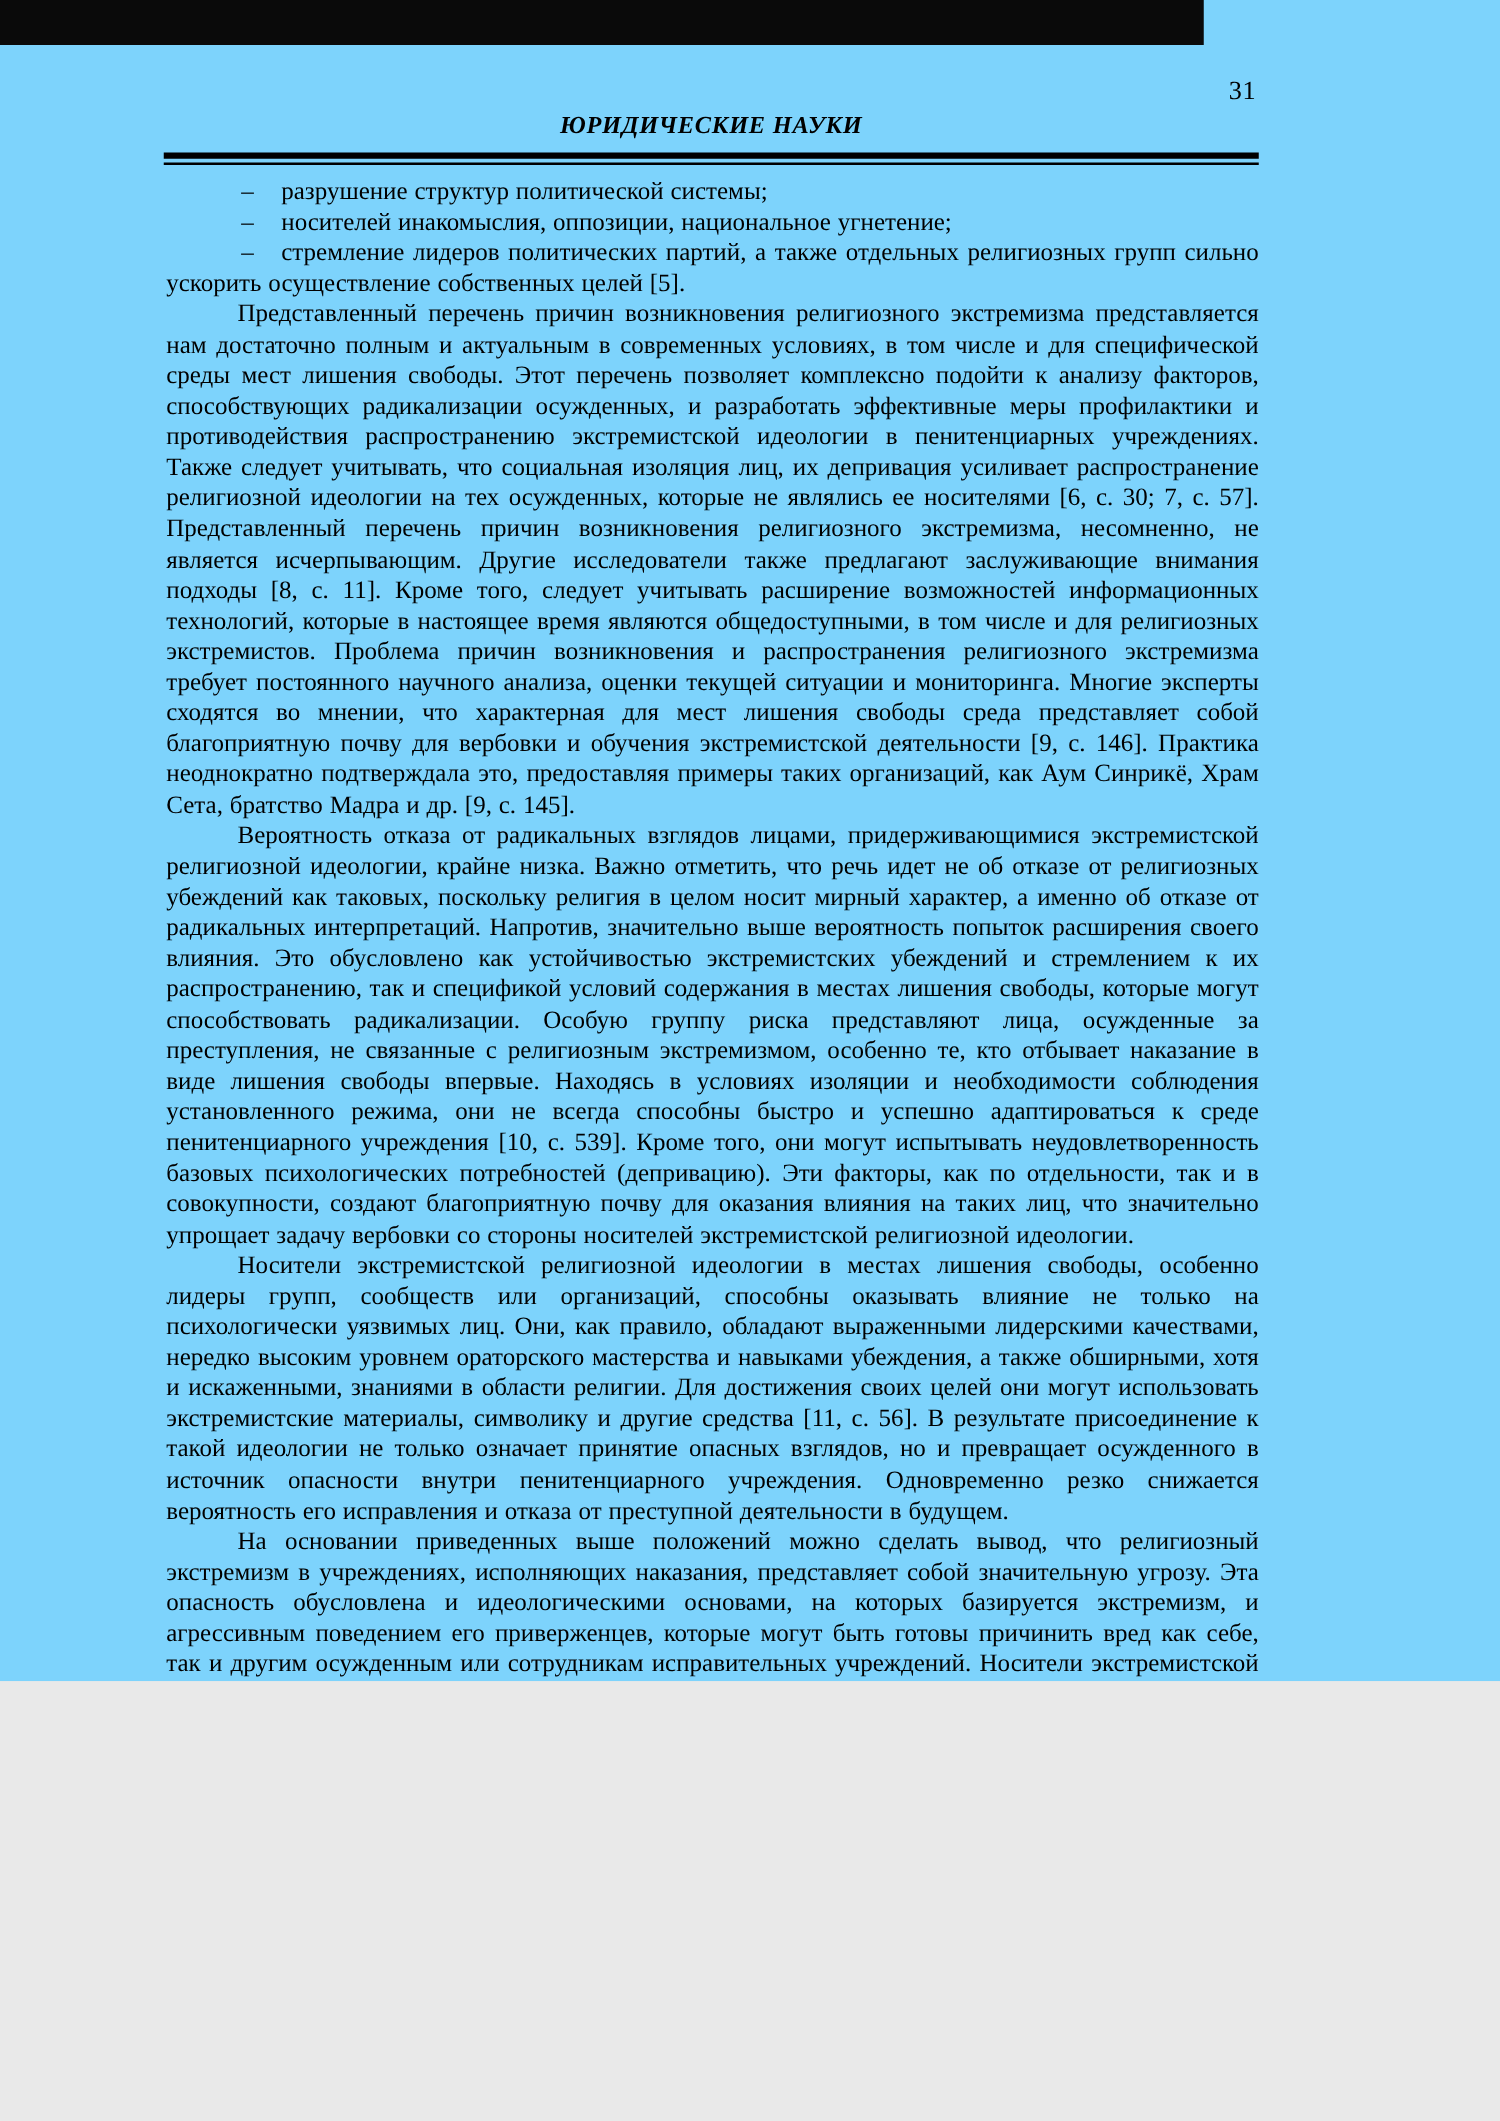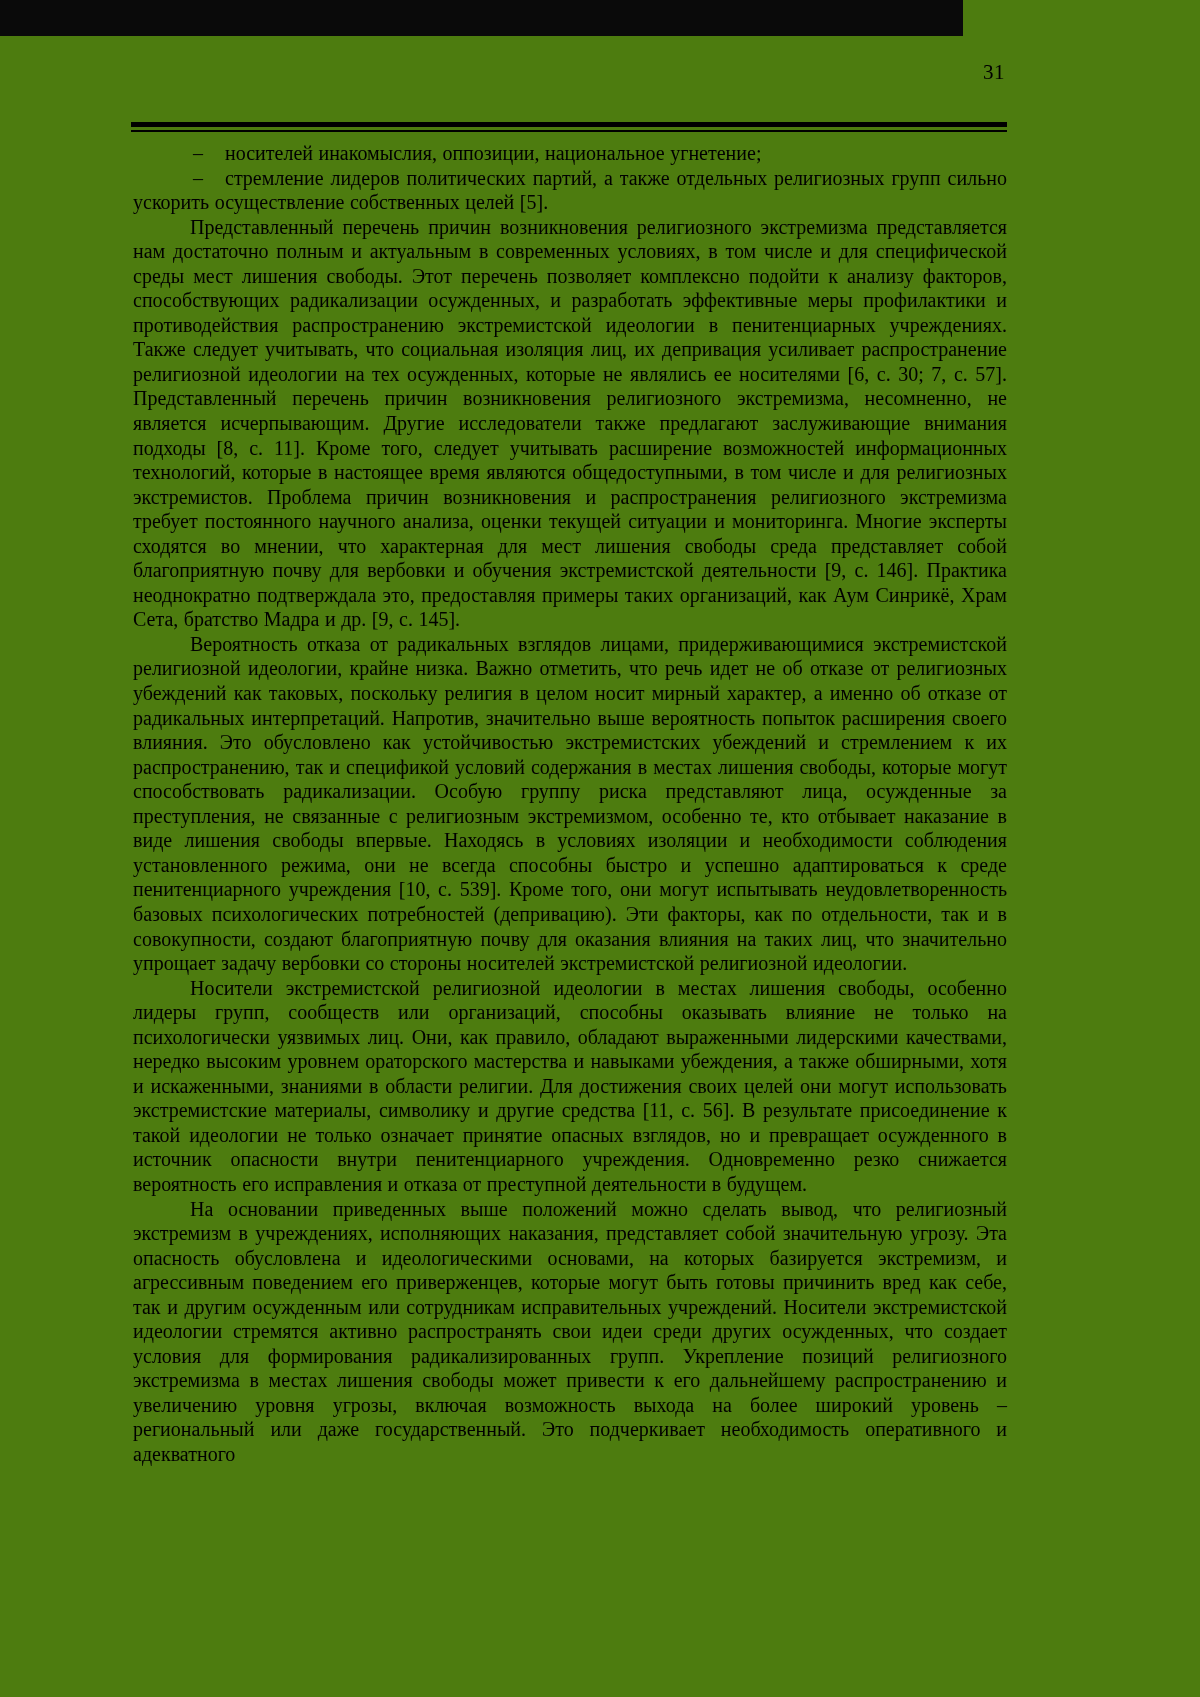--- a/index.html
+++ b/index.html
@@ -3,22 +3,22 @@
 <meta charset="utf-8">
 <style>
   html, body {
     margin: 0;
     padding: 0;
     background: #e9e9e9;
   }
   .sheet {
     position: relative;
     width: 1200px;
-    height: 1697px;
-    background: #4d7c0f;
+    height: 1345px;
+    background: #7dd3fc;
     overflow: hidden;
     font-family: "Liberation Serif", "DejaVu Serif", serif;
     color: #000000;
   }
   
   .scan-bar {
     position: absolute;
     top: 0;
     left: 0;
     width: 963px;
@@ -84,25 +84,27 @@
 </style>
 </head>
 <body>
 
 <div class="sheet">
 
   <div class="scan-bar"></div>
 
   <div class="page-number">31</div>
 
+  <div class="running-header">ЮРИДИЧЕСКИЕ НАУКИ</div>
 
   <div class="header-rule"></div>
 
   <div class="body-text">
 
+    <p class="list-item"><span class="marker">–</span><span>разрушение структур политической системы;</span></p>
 
     <p class="list-item"><span class="marker">–</span><span>носителей инакомыслия, оппозиции, национальное угнетение;</span></p>
 
     <p class="list-item"><span class="marker">–</span><span>стремление лидеров политических партий, а также отдельных религиозных групп сильно ускорить осуществление собственных целей [5].</span></p>
 
     <p class="para">Представленный перечень причин возникновения религиозного экстремизма представляется нам достаточно полным и актуальным в современных условиях, в том числе и для специфической среды мест лишения свободы. Этот перечень позволяет комплексно подойти к анализу факторов, способствующих радикализации осужденных, и разработать эффективные меры профилактики и противодействия распространению экстремистской идеологии в пенитенциарных учреждениях. Также следует учитывать, что социальная изоляция лиц, их депривация усиливает распространение религиозной идеологии на тех осужденных, которые не являлись ее носителями [6, с. 30; 7, с. 57]. Представленный перечень причин возникновения религиозного экстремизма, несомненно, не является исчерпывающим. Другие исследователи также предлагают заслуживающие внимания подходы [8, с. 11]. Кроме того, следует учитывать расширение возможностей информационных технологий, которые в настоящее время являются общедоступными, в том числе и для религиозных экстремистов. Проблема причин возникновения и распространения религиозного экстремизма требует постоянного научного анализа, оценки текущей ситуации и мониторинга. Многие эксперты сходятся во мнении, что характерная для мест лишения свободы среда представляет собой благоприятную почву для вербовки и обучения экстремистской деятельности [9, с. 146]. Практика неоднократно подтверждала это, предоставляя примеры таких организаций, как Аум Синрикё, Храм Сета, братство Мадра и др. [9, с. 145].</p>
 
     <p class="para">Вероятность отказа от радикальных взглядов лицами, придерживающимися экстремистской религиозной идеологии, крайне низка. Важно отметить, что речь идет не об отказе от религиозных убеждений как таковых, поскольку религия в целом носит мирный характер, а именно об отказе от радикальных интерпретаций. Напротив, значительно выше вероятность попыток расширения своего влияния. Это обусловлено как устойчивостью экстремистских убеждений и стремлением к их распространению, так и спецификой условий содержания в местах лишения свободы, которые могут способствовать радикализации. Особую группу риска представляют лица, осужденные за преступления, не связанные с религиозным экстремизмом, особенно те, кто отбывает наказание в виде лишения свободы впервые. Находясь в условиях изоляции и необходимости соблюдения установленного режима, они не всегда способны быстро и успешно адаптироваться к среде пенитенциарного учреждения [10, с. 539]. Кроме того, они могут испытывать неудовлетворенность базовых психологических потребностей (депривацию). Эти факторы, как по отдельности, так и в совокупности, создают благоприятную почву для оказания влияния на таких лиц, что значительно упрощает задачу вербовки со стороны носителей экстремистской религиозной идеологии.</p>
 
     <p class="para">Носители экстремистской религиозной идеологии в местах лишения свободы, особенно лидеры групп, сообществ или организаций, способны оказывать влияние не только на психологически уязвимых лиц. Они, как правило, обладают выраженными лидерскими качествами, нередко высоким уровнем ораторского мастерства и навыками убеждения, а также обширными, хотя и искаженными, знаниями в области религии. Для достижения своих целей они могут использовать экстремистские материалы, символику и другие средства [11, с. 56]. В результате присоединение к такой идеологии не только означает принятие опасных взглядов, но и превращает осужденного в источник опасности внутри пенитенциарного учреждения. Одновременно резко снижается вероятность его исправления и отказа от преступной деятельности в будущем.</p>

